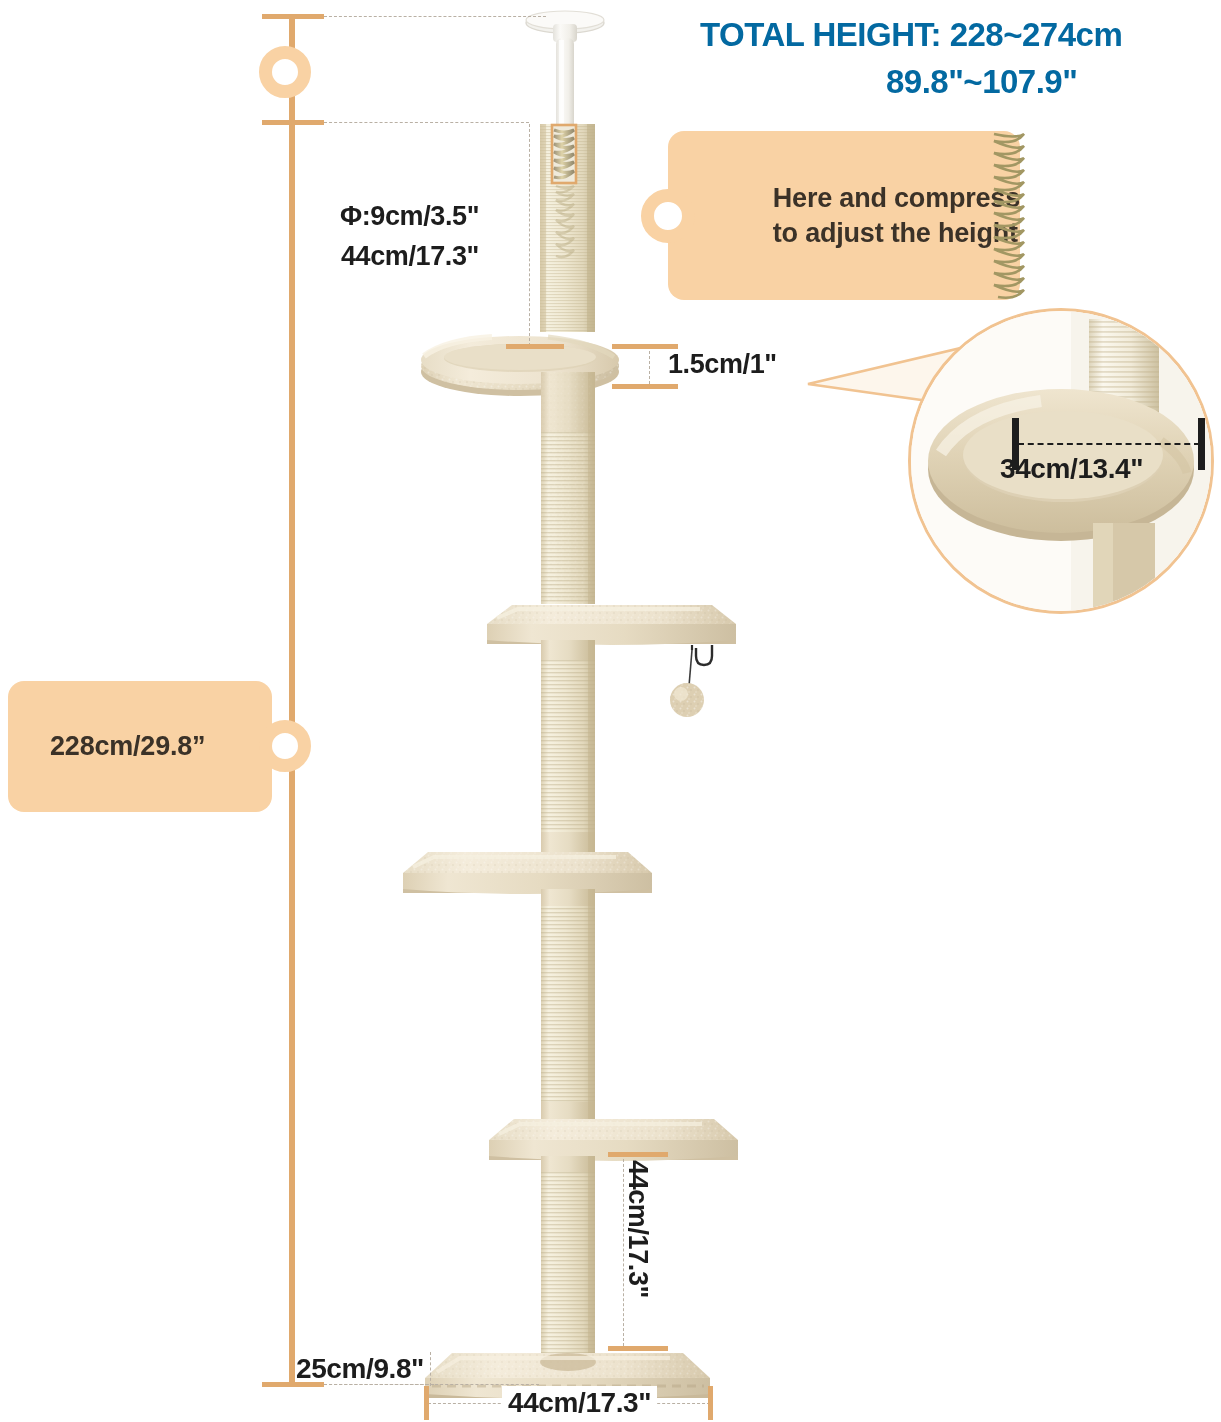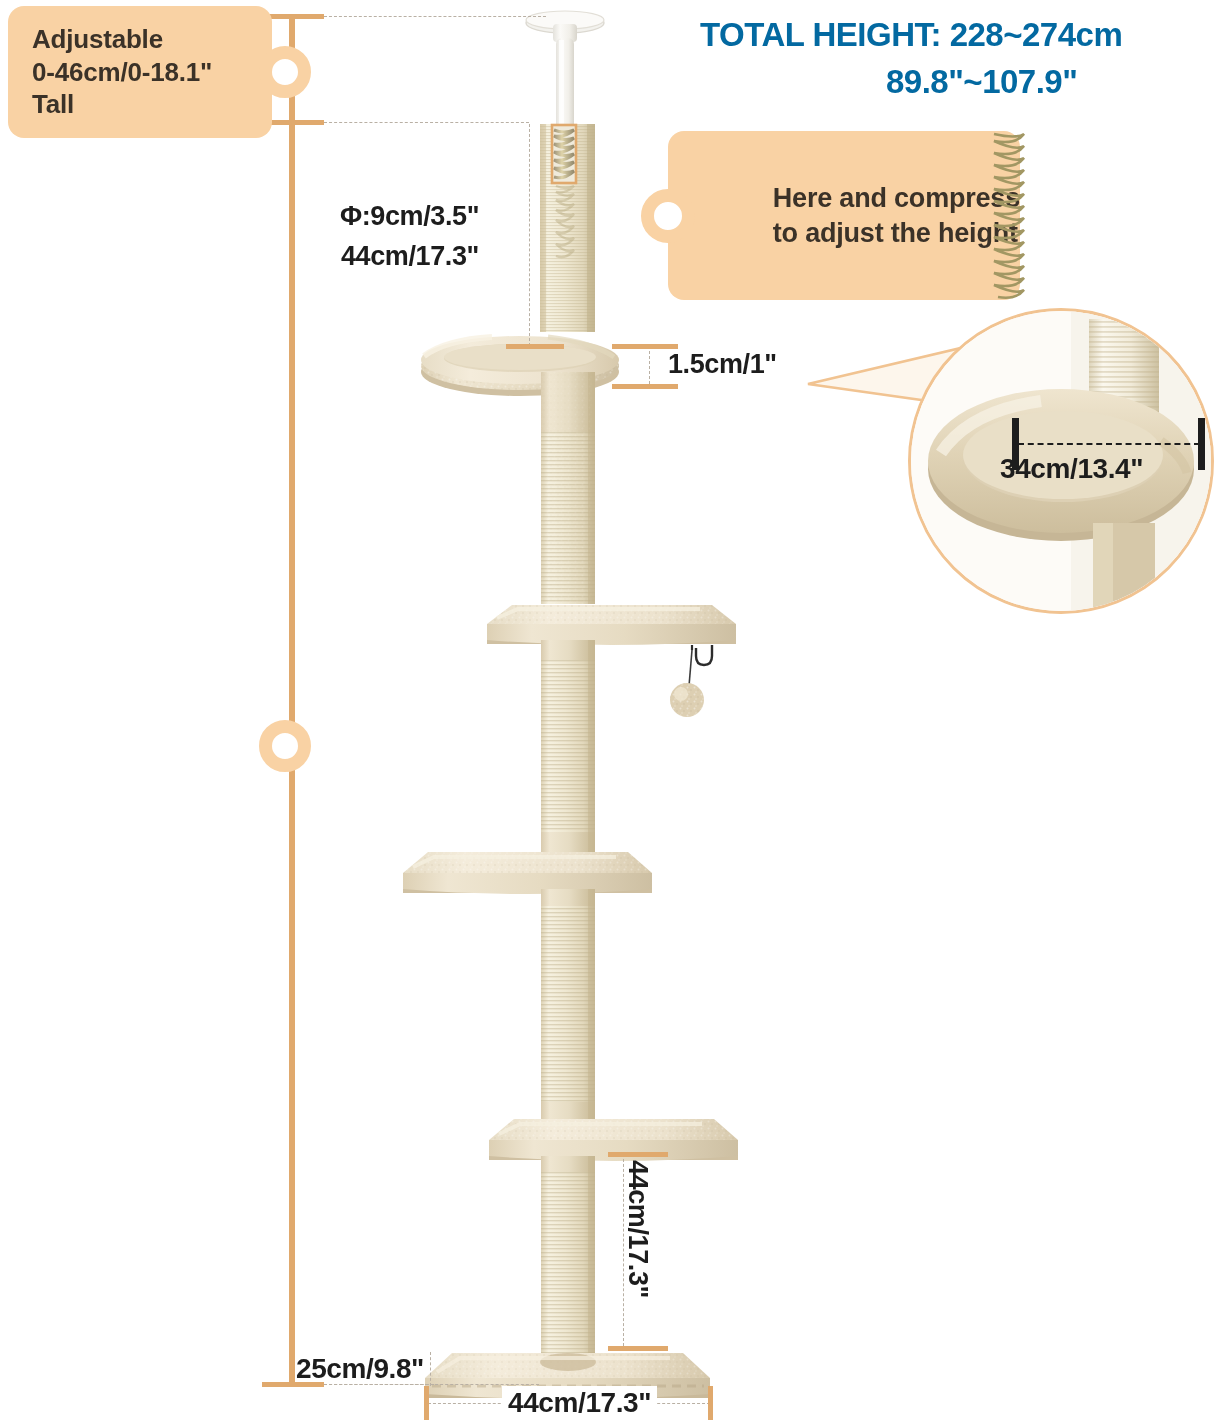--- a/index.html
+++ b/index.html
@@ -261,28 +261,26 @@
 
   <div class="tick-h" style="left:262px; top:14px; width:62px;"></div>
   <div class="dash-h" style="left:324px; top:16px; width:222px;"></div>
 
   <div class="tick-h" style="left:262px; top:120px; width:62px;"></div>
   <div class="dash-h" style="left:324px; top:122px; width:205px;"></div>
 
   <div class="tick-h" style="left:262px; top:1382px; width:62px;"></div>
   <div class="dash-h" style="left:324px; top:1384px; width:110px;"></div>
 
-  <div class="callout" style="left:8px; top:6px; width:264px; height:132px;
-              padding:0 0 0 24px; font-size:26px;">
-    <span class="txt">Adjustable
-0-46cm/0-18.1"
-Tall</span>
+  <div class="taghole" style="left:259px; top:46px; width:52px; height:52px;"></div>
+
+  <div class="callout" style="left:8px; top:681px; width:264px; height:131px;
+              padding:0 0 0 42px; font-size:27px;">
+    <span class="txt">228cm/29.8”</span>
   </div>
-  <div class="taghole" style="left:259px; top:46px; width:52px; height:52px;"></div>
-
   <div class="taghole" style="left:259px; top:720px; width:52px; height:52px;"></div>
 
   <div class="callout" style="left:668px; top:131px; width:352px; height:169px;
               padding:0 0 0 38px; font-size:27px;justify-content:flex-end;">
     <span class="txt">Here and compress
 to adjust the height</span>
   </div>
   <div class="taghole" style="left:641px; top:189px; width:54px; height:54px;"></div>
 
   <svg class="abs" style="left:986px; top:128px; z-index:7;" width="46" height="176">

